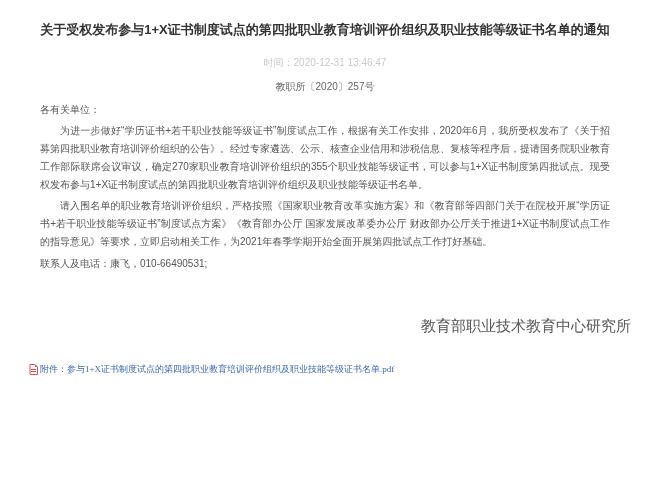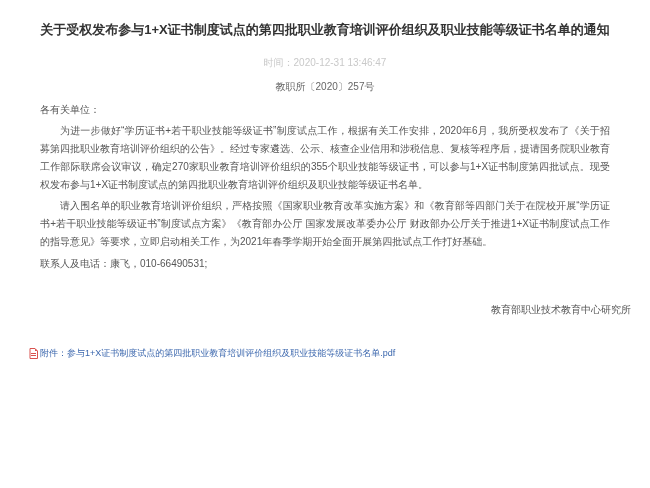--- a/index.html
+++ b/index.html
@@ -46,36 +46,37 @@
     text-indent:2em;
     text-align:justify;
   }
   .content p.contact{
     margin:3px 0;
     text-indent:0;
   }
   .contact-1{margin-top:4px !important;}
 
   .signature{
-    margin-top:28px;
+    margin-top:44px;
     text-align:right;
-    font-size:10px;
+    font-size:15px;
     color:#555555;
     line-height:18px;
   }
   .signature .org{margin:0 19px 0 0;}
   .signature .date{margin:6px 35px 0 0;}
 
   .attachment{
     margin:28px 0 0 29px;
     font-size:9px;
     line-height:13px;
     display:flex;
     align-items:center;
     gap:2px;
+    font-family:Liberation Serif, serif;
   }
   .attachment a{
     color:#3a66ad;
     text-decoration:none;
     cursor:pointer;
   }
   .pdf-icon{
     display:inline-block;
     width:9px;height:11px;
     flex:0 0 auto;

